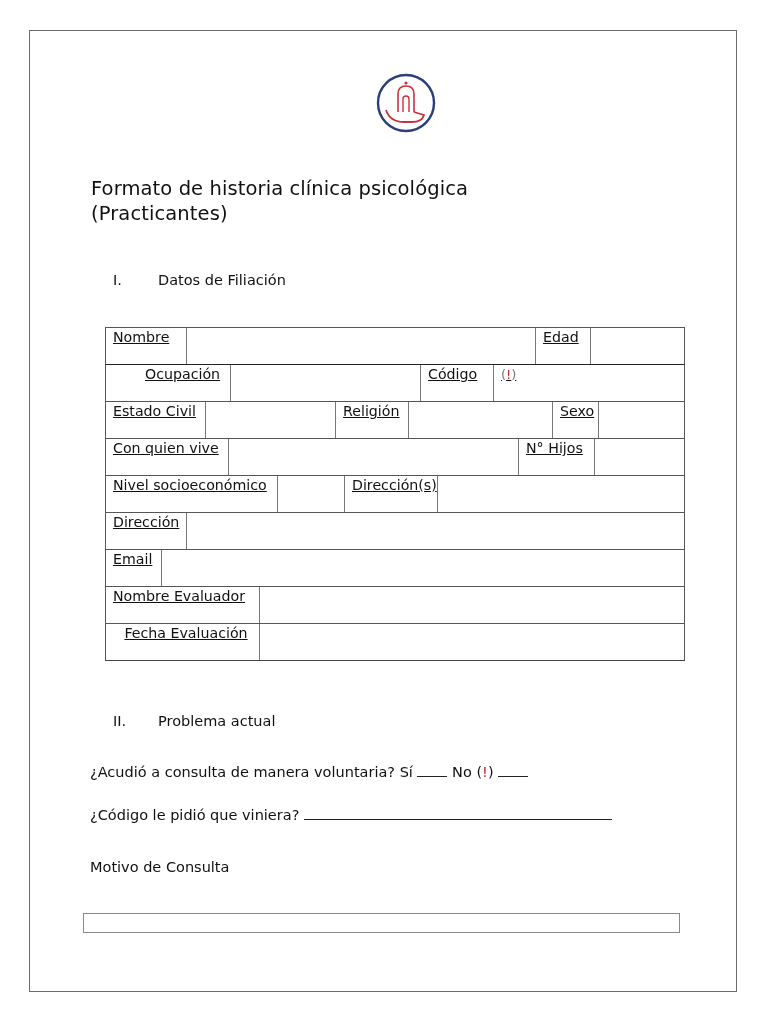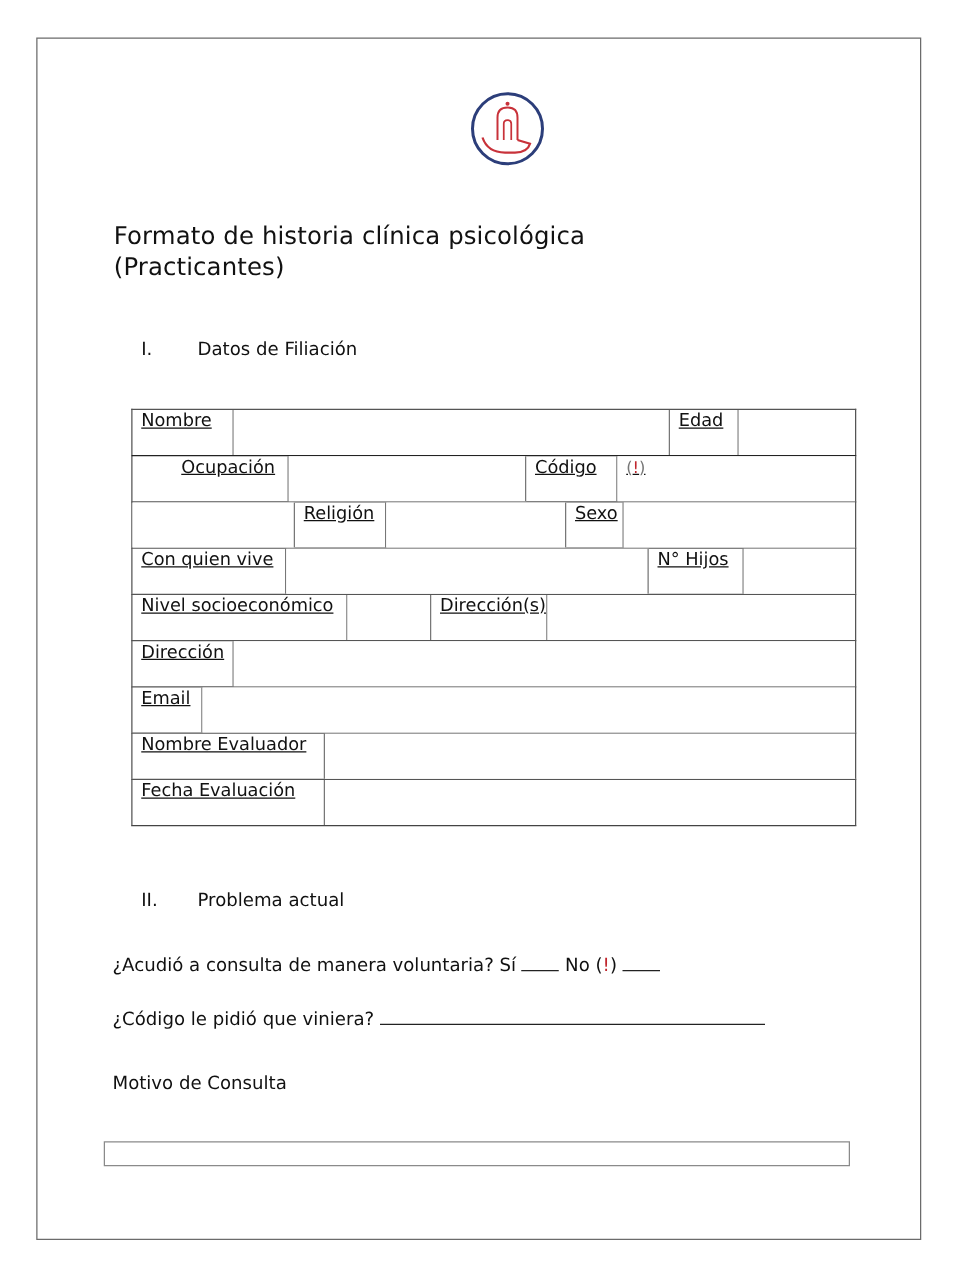--- a/index.html
+++ b/index.html
@@ -11,21 +11,21 @@
   .title { position: absolute; left: 91px; top: 176px; font-size: 19.5px; font-weight: normal;
            line-height: 25px; margin: 0; letter-spacing: 0.1px; }
   .section-heading { position: absolute; left: 113px; font-size: 14.5px; display: flex; }
   .section-heading .num { width: 45px; }
   .sec1 { top: 272px; }
   .sec2 { top: 713px; align-items: flex-end; }
 
   .grid { position: absolute; left: 105px; top: 327px; width: 580px; text-decoration: underline; }
   .grow { display: flex; height: 37px; border-left: 1px solid #555; border-right: 1px solid #555;
           border-top: 1px solid #555; box-sizing: border-box; }
-  .grow:last-child { border-bottom: 1px solid #444; height: 38px; }
+  .grow:last-child { border-bottom: 1px solid #444; height: 38px; text-align: center; }
   .grow.heavy-top { border-top: 1.5px solid #222; padding-left: 32px; }
   .cell { box-sizing: border-box; border-right: 1px solid #777; font-size: 14.2px;
           line-height: 18px; padding: 0 0 0 7px; font-weight: 500; overflow: hidden;
           word-break: break-all; }
   .cell:last-child { border-right: none; }
   .cell.label { font-weight: normal; color: #111; }
   .cell.value { background: #fff; }
   .warn-paren { color: #777; font-size: 13px; }
   .warn-bang { color: #c0262d; font-size: 13px; }
 
@@ -72,20 +72,21 @@
   <div class="grow heavy-top">
     <div class="cell label" style="width:93px">Ocupación</div>
     <div class="cell value" style="width:190px"></div>
     <div class="cell label" style="width:73px">Código</div>
     <div class="cell value" style="flex:1">
       <span><span class="warn-paren">(</span><span class="warn-bang">!</span><span class="warn-paren">)</span></span>
     </div>
   </div>
 
   <div class="grow">
+    <div class="cell label" style="width:100px">Estado Civil</div>
     <div class="cell value" style="width:130px"></div>
     <div class="cell label" style="width:73px">Religión</div>
     <div class="cell value" style="width:144px"></div>
     <div class="cell label" style="width:46px">Sexo</div>
     <div class="cell value" style="flex:1"></div>
   </div>
 
   <div class="grow">
     <div class="cell label" style="width:123px">Con quien vive</div>
     <div class="cell value" style="width:290px"></div>

